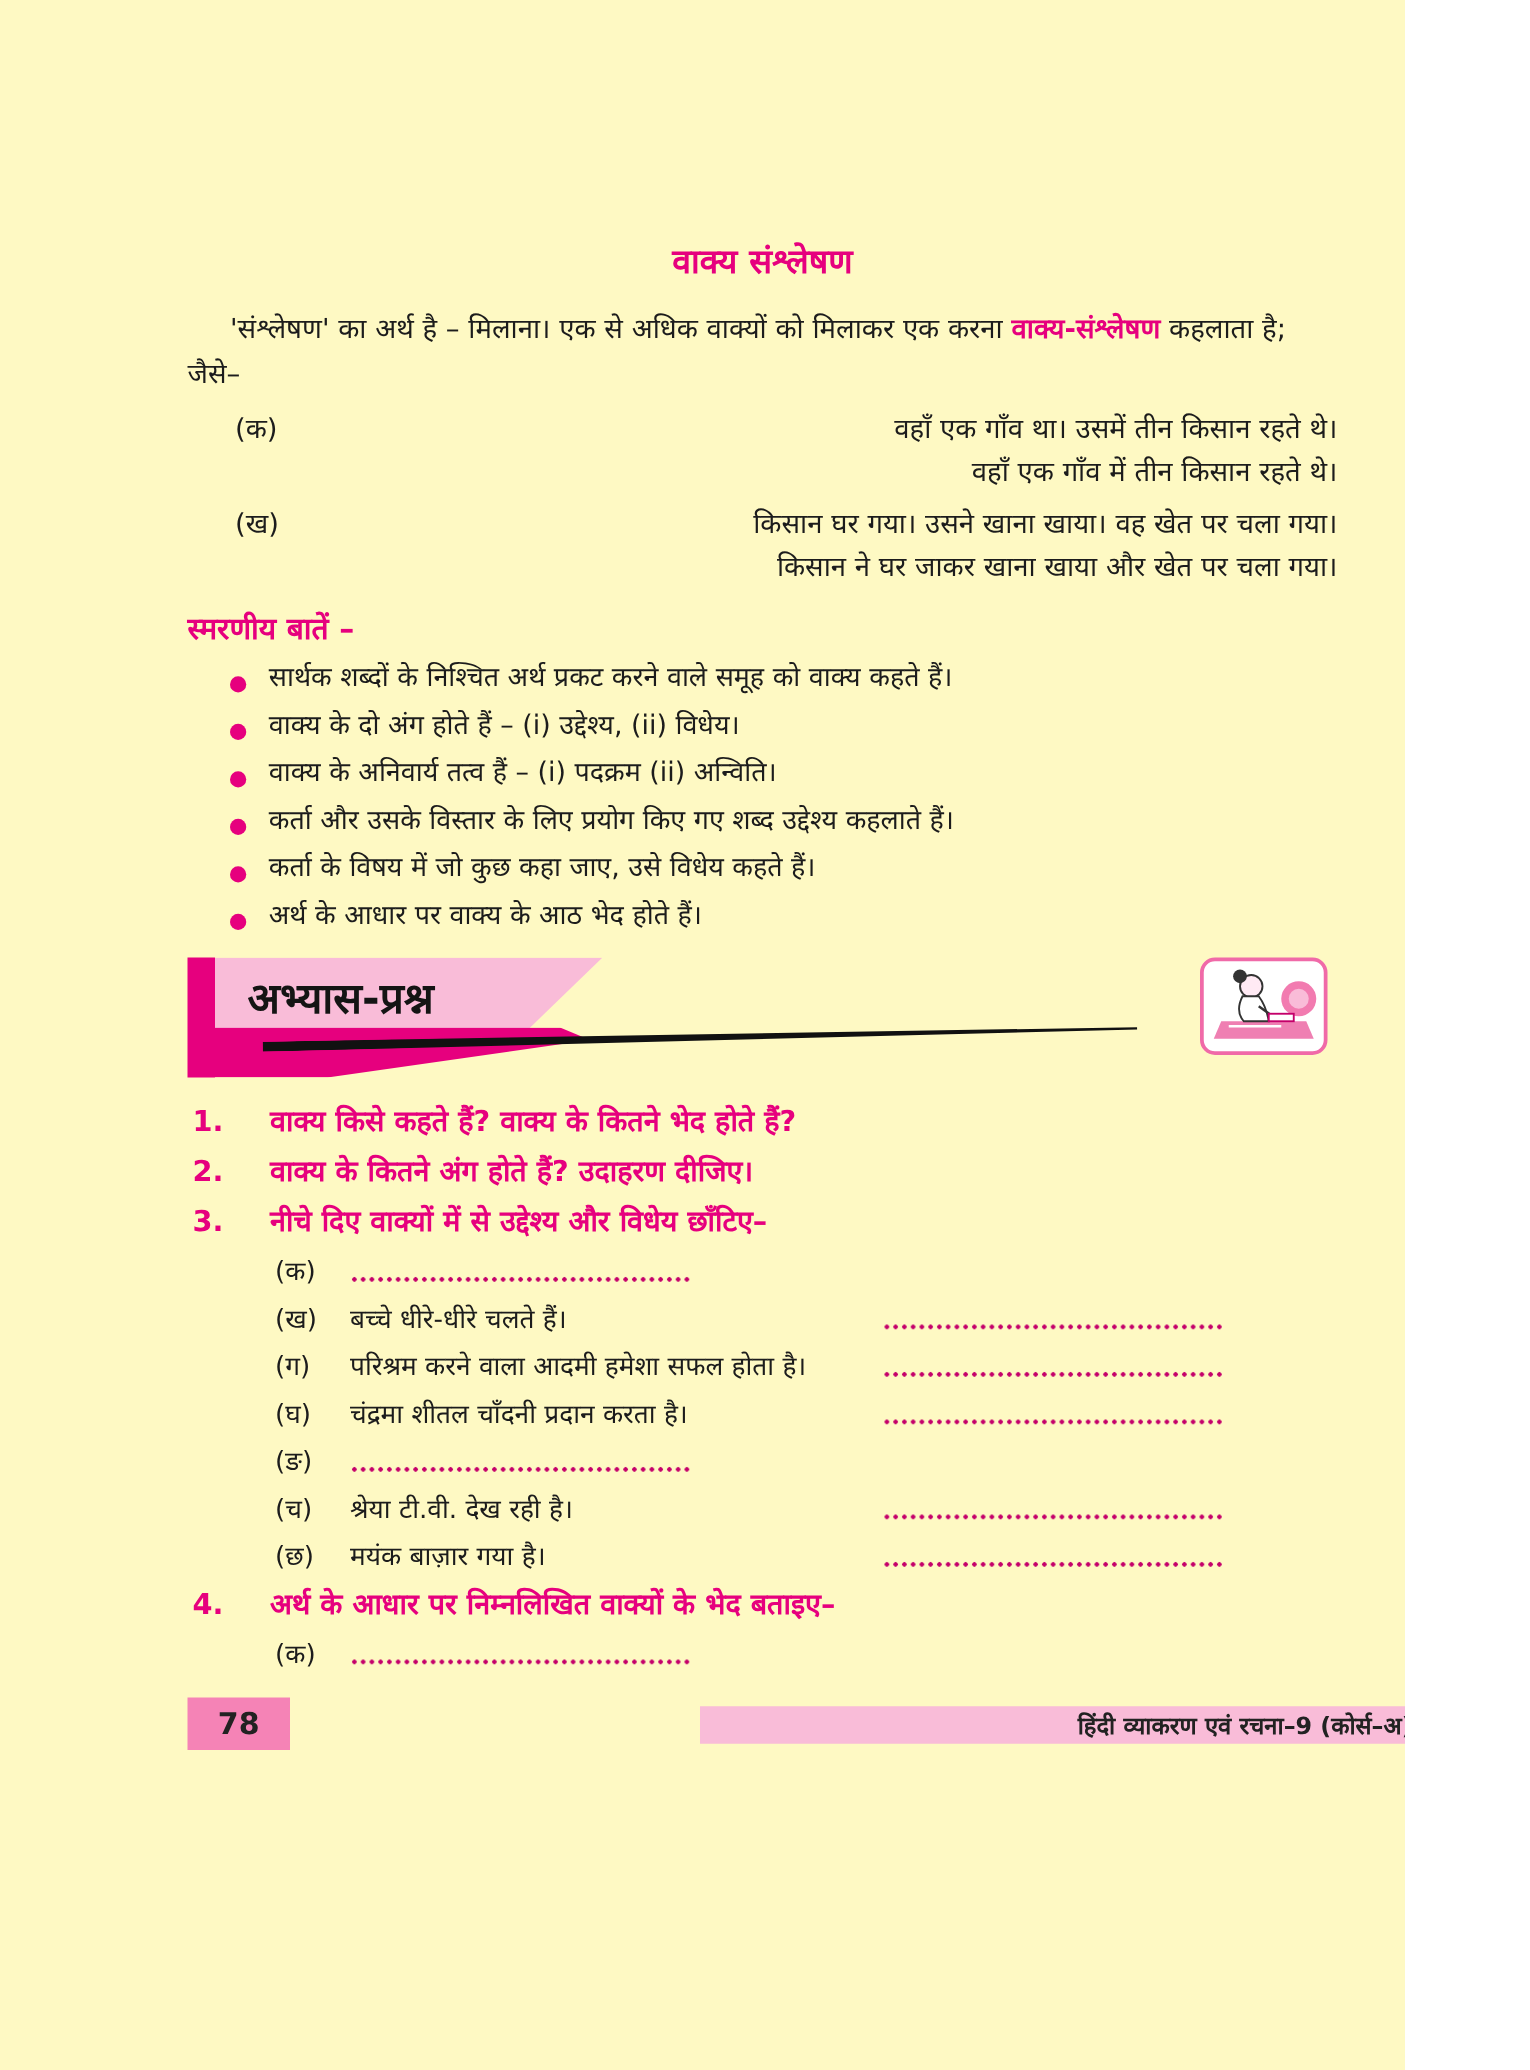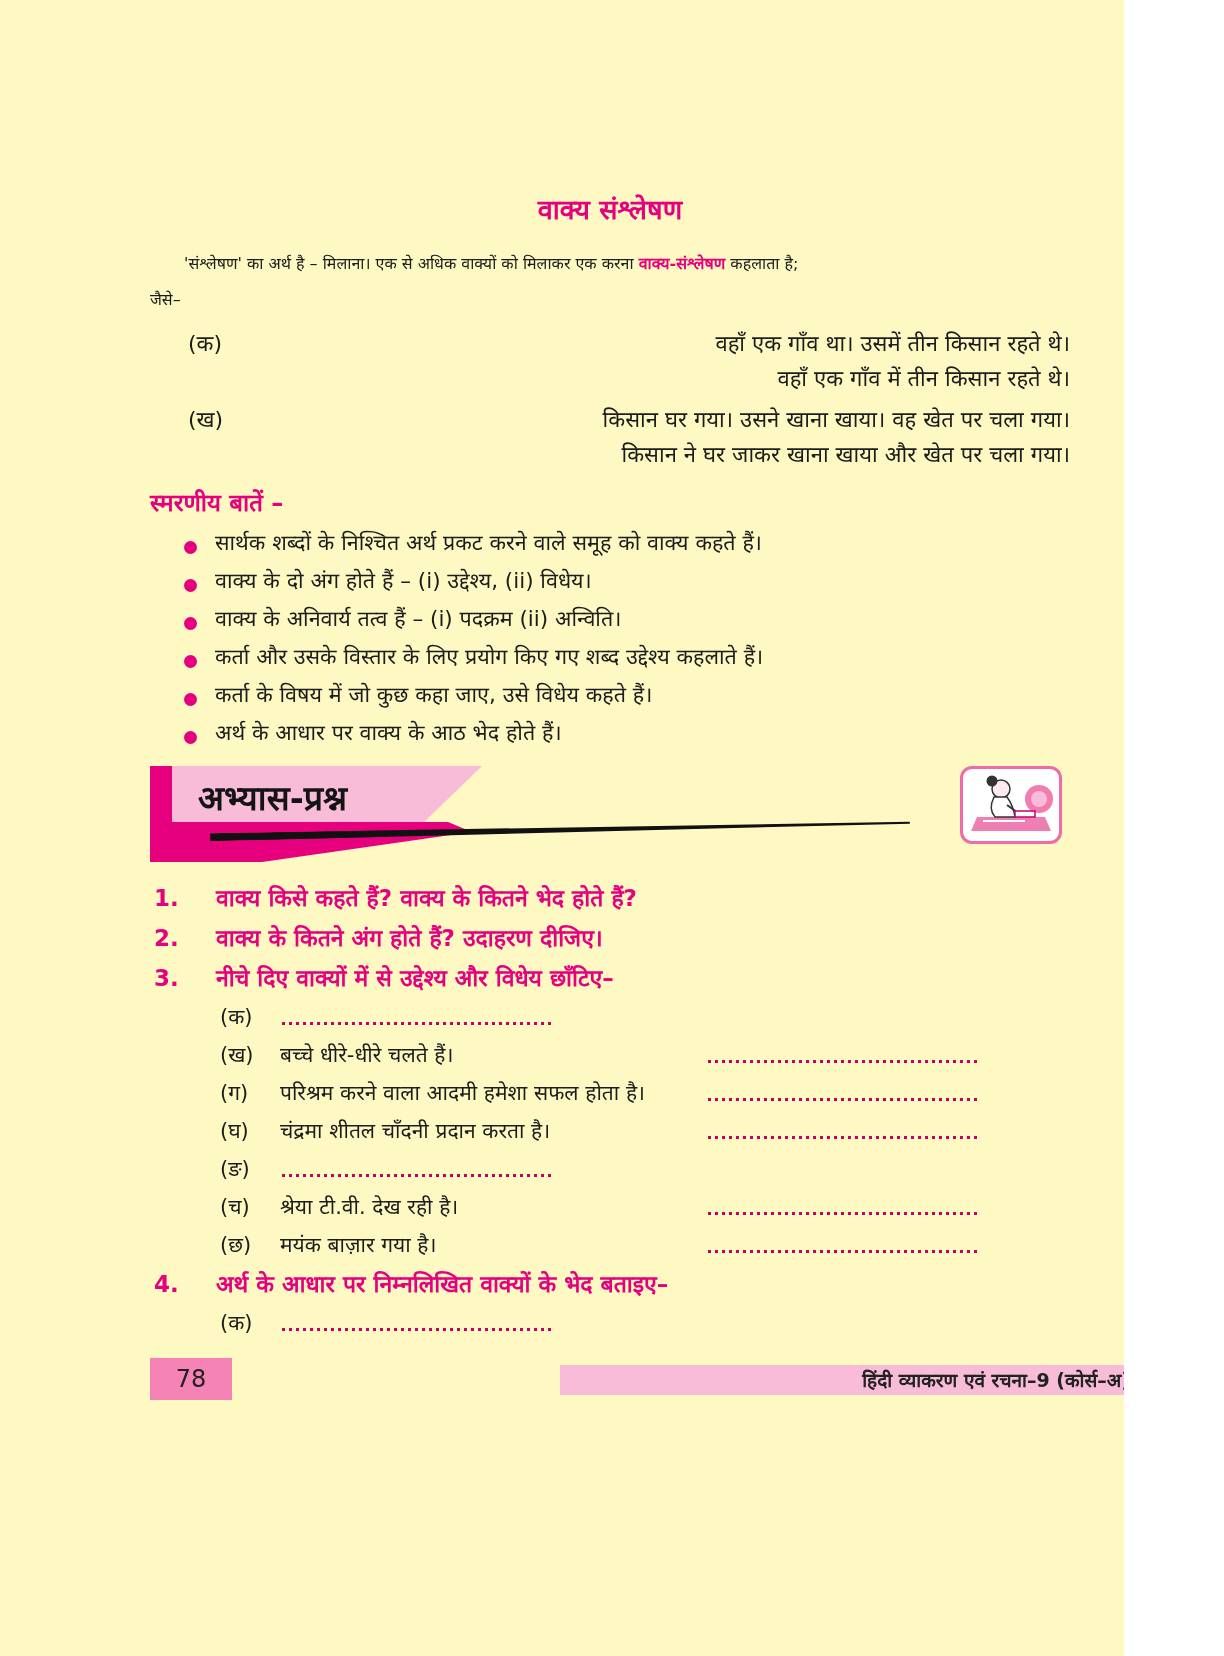--- a/index.html
+++ b/index.html
@@ -17,21 +17,21 @@
     margin:190px 0 0 0;
     text-align:center;
     color:#e6007e;
     font-weight:bold;
     font-size:27px;
     line-height:40px;
   }
 
   .intro{
     margin:16px 0 0 0;
-    font-size:16px;
+    font-size:22px;
     line-height:36px;
     text-indent:34px;
   }
   .intro .hl{color:#e6007e;font-weight:bold;}
 
   .example{
     display:flex;
     padding-left:38px;
     margin-top:8px;
     font-size:22px;
@@ -127,21 +127,21 @@
     background-repeat:repeat-x;
     background-position:0 100%;
   }
 
   
   .footer{position:absolute;left:0;top:1358px;width:1224px;height:44px;}
   .page-num-box{
     position:absolute;left:150px;top:0;width:82px;height:42px;
     background:#f583b6;
     display:flex;align-items:center;justify-content:center;
-    font-size:24px;font-weight:normal;color:#222222;
+    font-size:24px;font-weight:bold;color:#222222;
   }
   .footer-bar{
     position:absolute;left:560px;right:0;top:7px;height:30px;
     background:#f9bcd8;
     display:flex;align-items:center;justify-content:flex-end;
     padding-right:94px;
     font-size:19px;font-weight:bold;color:#222222;
   }
 </style>
 </head>

